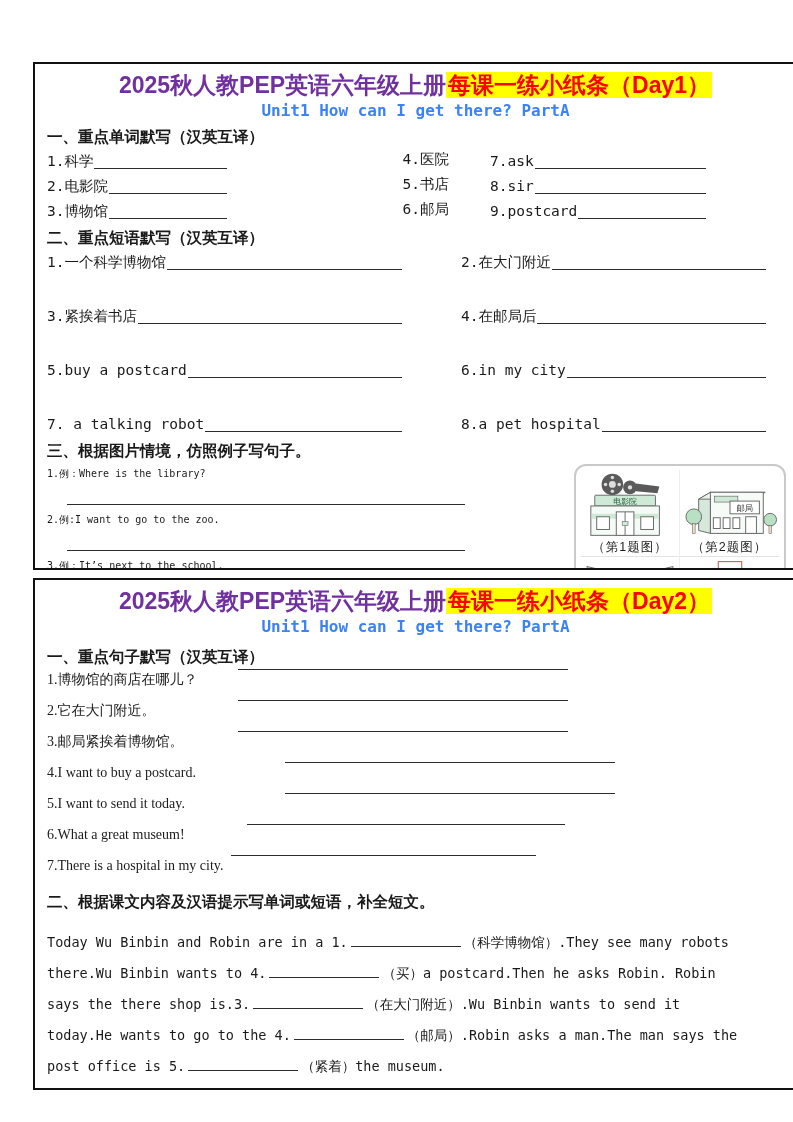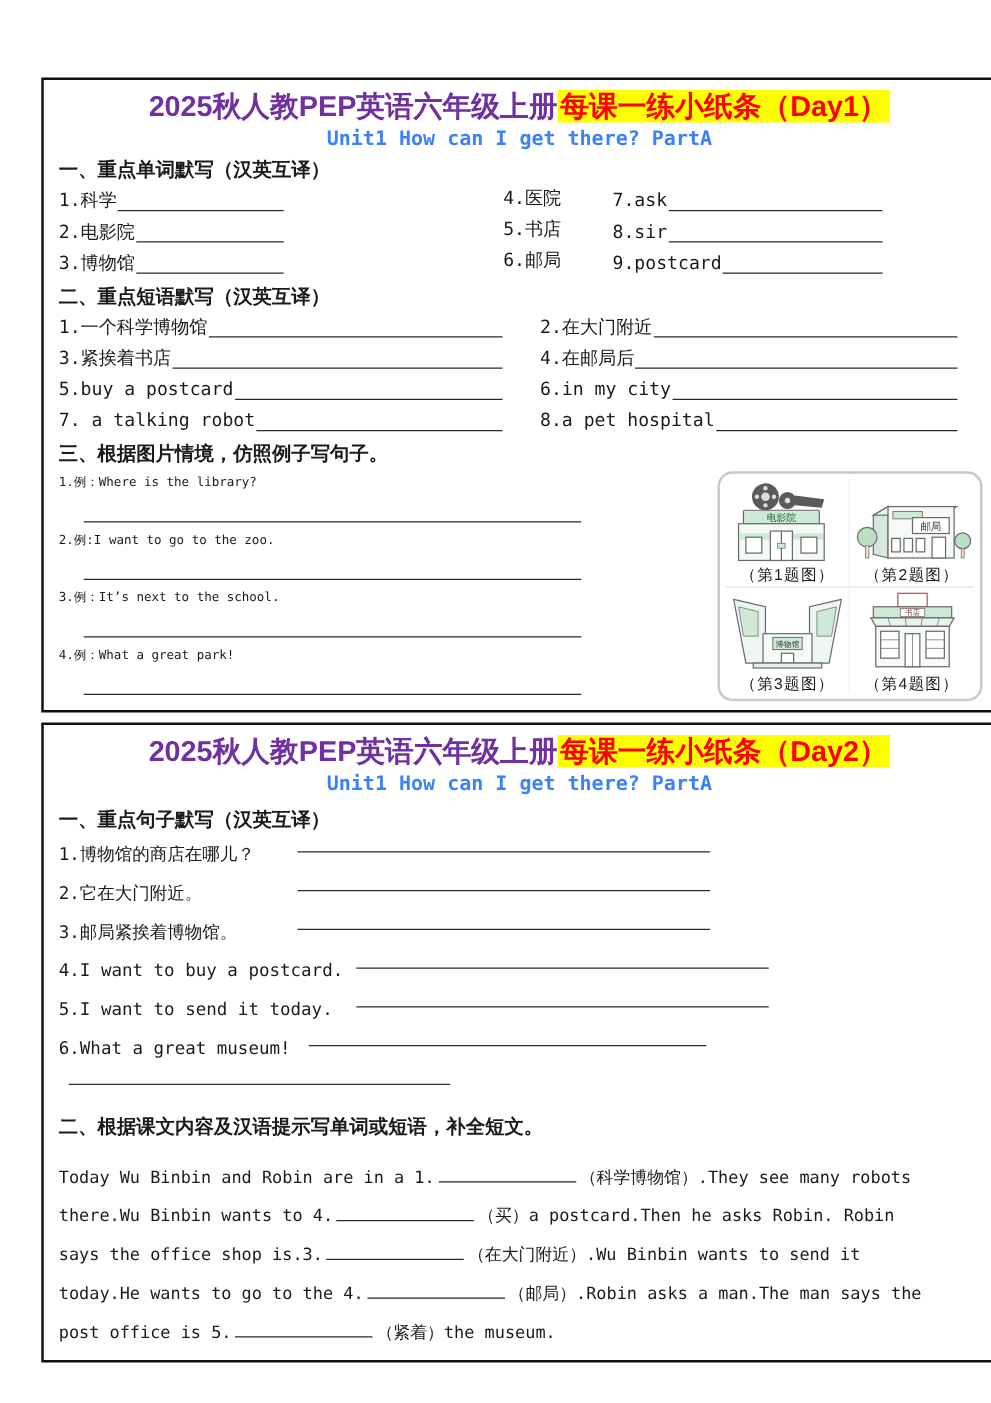--- a/index.html
+++ b/index.html
@@ -41,21 +41,21 @@
     margin-top:4px; padding-left:2px;
   }
 
   
   .grid3 {
     display:grid; grid-template-columns:225px 218px 1fr;
     padding-left:2px; font-size:14.5px;
   }
   .grid2 {
     display:grid; grid-template-columns:385px 1fr;
-    padding-left:2px; font-size:14.5px;
+    padding-left:2px; font-size:14.5px;gap:29px;
   }
   .cell { display:flex; align-items:flex-end; height:25px; }
   .cell .lbl { white-space:nowrap; line-height:23px; }
   .cell .blank { flex:1; border-bottom:1.5px solid #2b2b2b; height:2px; margin-bottom:4px; margin-left:1px; }
   .c1 { padding-right:45px; }
   .c2 { padding-right:41px;flex-direction:column; }
   .c3 { padding-right:80px; }
   .p1 { padding-right:30px; }
   .p2 { padding-right:20px; }
 
@@ -76,21 +76,21 @@
   .pc-left { border-right:1px solid #efefef; }
   .pic-cell svg { display:block; margin:0 auto; }
   .pic-caption {
     font-family:"Liberation Sans", sans-serif;
     font-size:12.5px; line-height:16px; letter-spacing:1px; white-space:nowrap;
   }
   svg text { font-family:"Liberation Sans", sans-serif; }
 
   
   .d2-rows { padding-left:2px; font-size:14px; }
-  .d2-row { display:flex; align-items:center; height:31px; }
+  .d2-row { display:flex; align-items:flex-start; height:31px;font-family:Liberation Serif, serif; }
   .d2-row .lbl { white-space:nowrap; line-height:24px; }
   .d2-row .blank { border-bottom:1.5px solid #2b2b2b; height:2px; margin-bottom:5px; margin-left:8px; }
 
   
   .passage { padding-left:2px; font-size:13.5px; margin-top:14px; }
   .p-line { line-height:31px; white-space:nowrap; overflow:hidden; }
   .p-blank {
     display:inline-block; width:110px;
     border-bottom:1.5px solid #2b2b2b; height:0.85em;
     margin:0 3px;
@@ -321,27 +321,28 @@
         </div>
       <div class="d2-row">
           <span class="lbl" style="min-width:230px">5.I want to send it today.</span>
           <span class="blank" style="width:330px"></span>
         </div>
       <div class="d2-row">
           <span class="lbl" style="min-width:192px">6.What a great museum!</span>
           <span class="blank" style="width:318px"></span>
         </div>
       <div class="d2-row">
+          <span class="lbl">7.There is a hospital in my city.</span>
           <span class="blank" style="width:305px"></span>
         </div>
     </div>
 
     <div class="sec-head" style="margin-top:6px;">二、根据课文内容及汉语提示写单词或短语，补全短文。</div>
     <div class="passage">
       <div class="p-line"><span>Today Wu Binbin and Robin are in a 1.</span><span class="p-blank"></span><span>（科学博物馆）.They see many robots</span></div>
       <div class="p-line"><span>there.Wu Binbin wants to 4.</span><span class="p-blank"></span><span>（买）a postcard.Then he asks Robin. Robin</span></div>
-      <div class="p-line"><span>says the office shop is.3.</span><span class="p-blank"></span><span>（在大门附近）.Wu Binbin wants to send it</span></div>
+      <div class="p-line"><span>says the there shop is.3.</span><span class="p-blank"></span><span>（在大门附近）.Wu Binbin wants to send it</span></div>
       <div class="p-line"><span>today.He wants to go to the 4.</span><span class="p-blank"></span><span>（邮局）.Robin asks a man.The man says the</span></div>
       <div class="p-line"><span>post office is 5.</span><span class="p-blank"></span><span>（紧着）the museum.</span></div>
     </div>
   </section>
 
 </div>
 
 </body></html>

